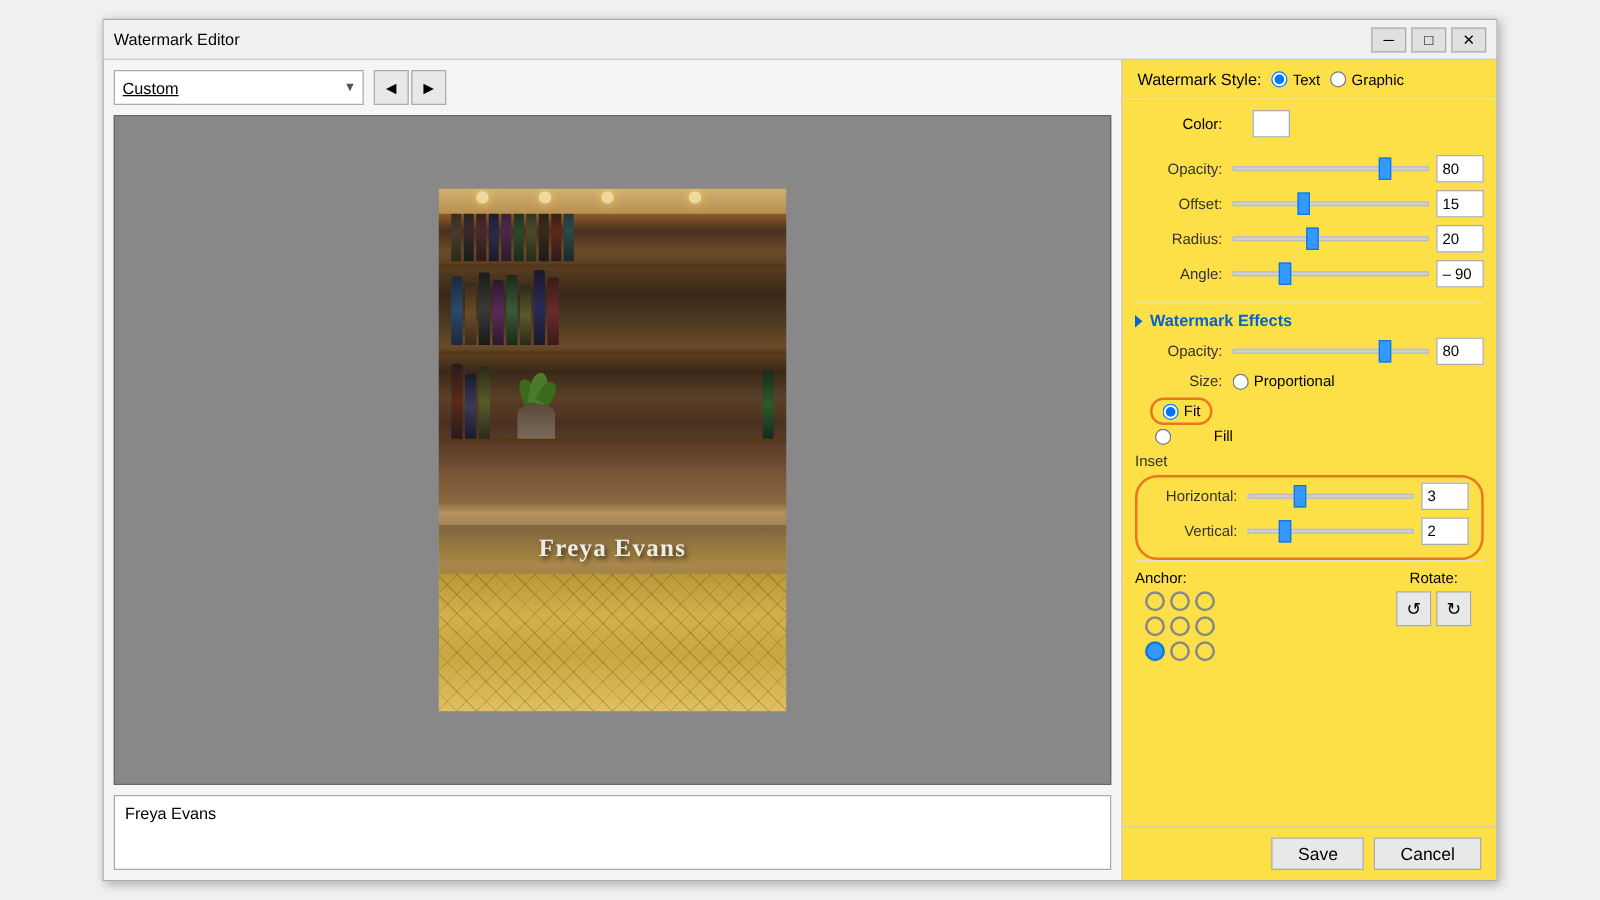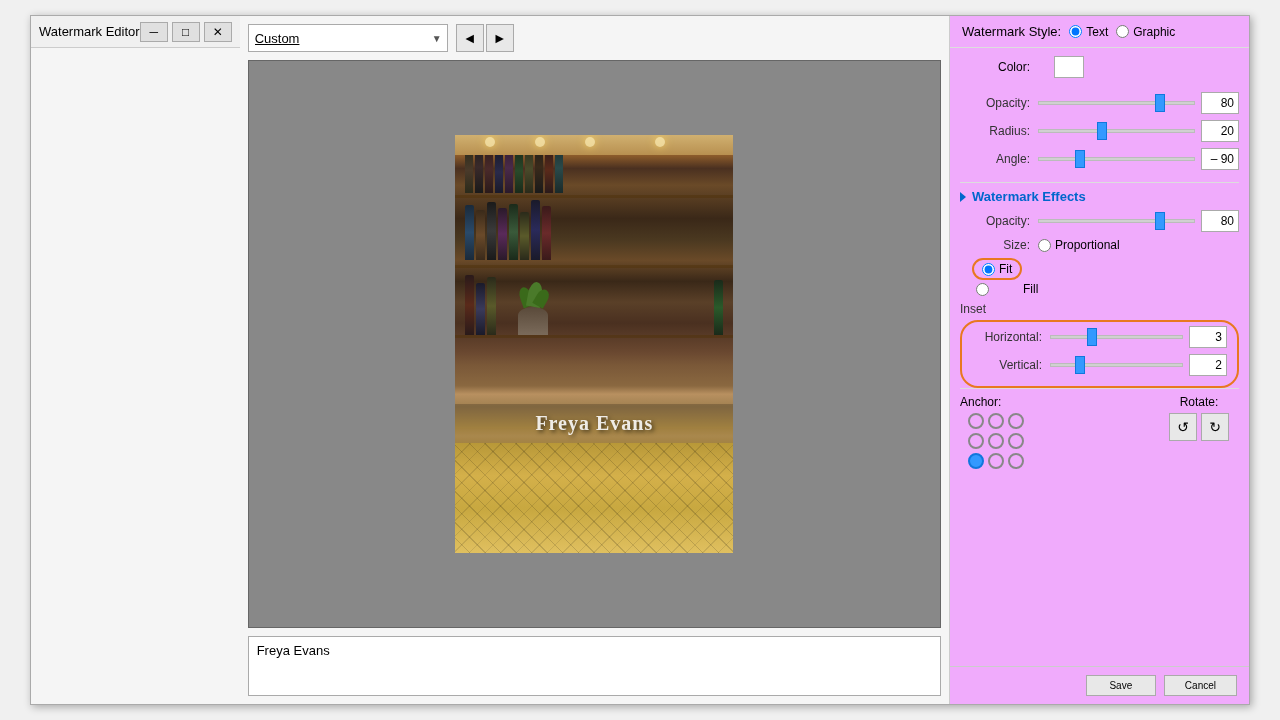--- a/index.html
+++ b/index.html
@@ -9,27 +9,27 @@
       background: #f0f0f0;
       display: flex;
       justify-content: center;
       align-items: center;
       width: 1280px;
       height: 720px;
       overflow: hidden;
     }
 
     .window {
-      width: 1220px;
+      width: 1116px;
       height: 690px;
       background: #f5f5f5;
       border: 1px solid #aaa;
       box-shadow: 2px 2px 8px rgba(0,0,0,0.3);
       display: flex;
-      flex-direction: row;
+      flex-direction: column;
       position: relative;
     }
 
     .title-bar {
       background: #f0f0f0;
       border-bottom: 1px solid #ccc;
       height: 32px;
       display: flex;
       align-items: center;
       justify-content: space-between;
@@ -144,21 +144,21 @@
     .text-input-area {
       min-height: 60px;
       border: 1px solid #aaa;
       background: white;
       padding: 6px 8px;
       font-size: 13px;
     }
 
     .right-panel {
       width: 300px;
-      background: #f0abfc;
+      background: #fde047;
       border-left: 1px solid #ccc;
       display: flex;
       flex-direction: column;
       overflow-y: auto;
       flex-shrink: 0;
     }
 
     .watermark-style-row {
       display: flex;
       align-items: center;
@@ -179,21 +179,21 @@
       text-align: right;
       margin-right: 8px;
       font-size: 12px;
       color: #333;
     }
 
     .value-input {
       width: 38px;
       height: 22px;
       border: 1px solid #aaa;
-      text-align: right;
+      text-align: left;
       padding: 2px 4px;
       font-size: 12px;
       margin-left: 6px;
     }
 
     .shadow-section {
       padding: 6px 0;
       border-bottom: 1px solid #ddd;
     }
 
@@ -327,21 +327,21 @@
       gap: 8px;
       padding: 8px 12px;
       border-top: 1px solid #ccc;
     }
 
     .btn-primary {
       padding: 4px 20px;
       background: #e8e8e8;
       border: 1px solid #aaa;
       cursor: pointer;
-      font-size: 10px;
+      font-size: 14px;
       min-width: 70px;
     }
 
     .right-content {
       flex: 1;
       padding: 8px 10px;
       overflow: hidden;
     }
 
     input[type="range"] {
@@ -494,20 +494,25 @@
         </div>
 
         <div class="shadow-section">
 
           <div class="field-row">
             <span class="field-label">Opacity:</span>
             <input type="range" min="0" max="100" value="80" style="flex: 1 1 0%;">
             <input type="text" class="value-input" value="80" style="">
           </div>
 
+          <div class="field-row">
+            <span class="field-label">Offset:</span>
+            <input type="range" min="0" max="100" value="35" style="flex: 1 1 0%;">
+            <input type="text" class="value-input" value="15" style="">
+          </div>
 
           <div class="field-row">
             <span class="field-label">Radius:</span>
             <input type="range" min="0" max="100" value="40" style="flex: 1 1 0%;">
             <input type="text" class="value-input" value="20" style="">
           </div>
 
           <div class="field-row">
             <span class="field-label">Angle:</span>
             <input type="range" min="-180" max="180" value="-90" style="flex: 1 1 0%;">

